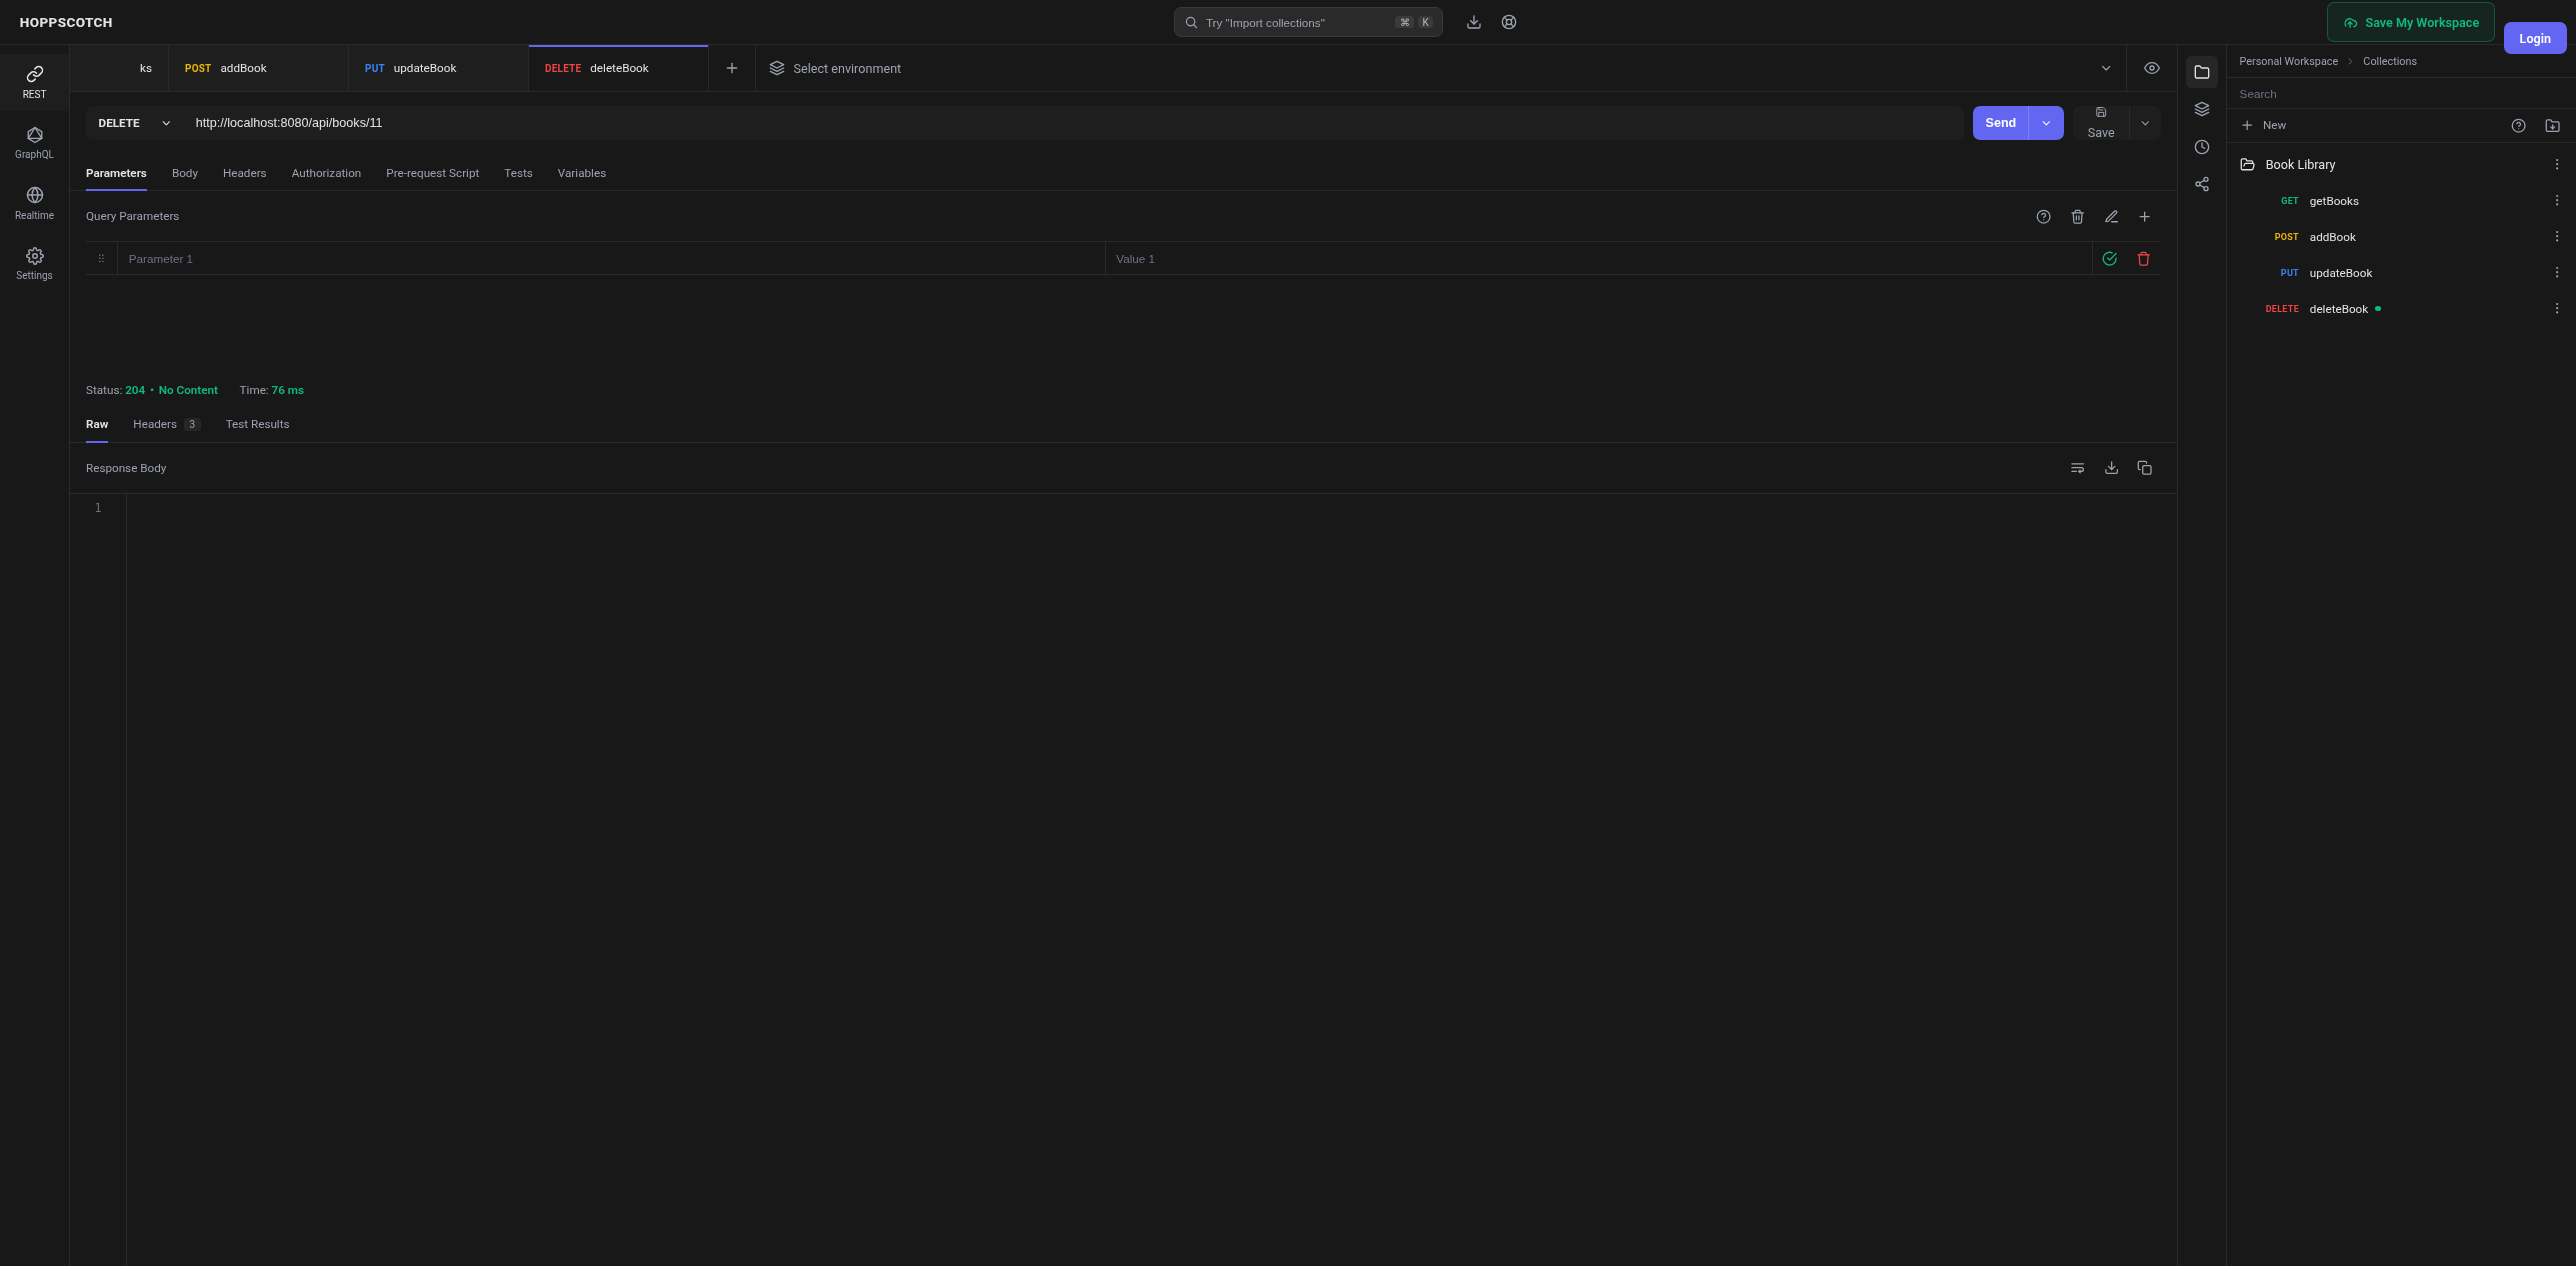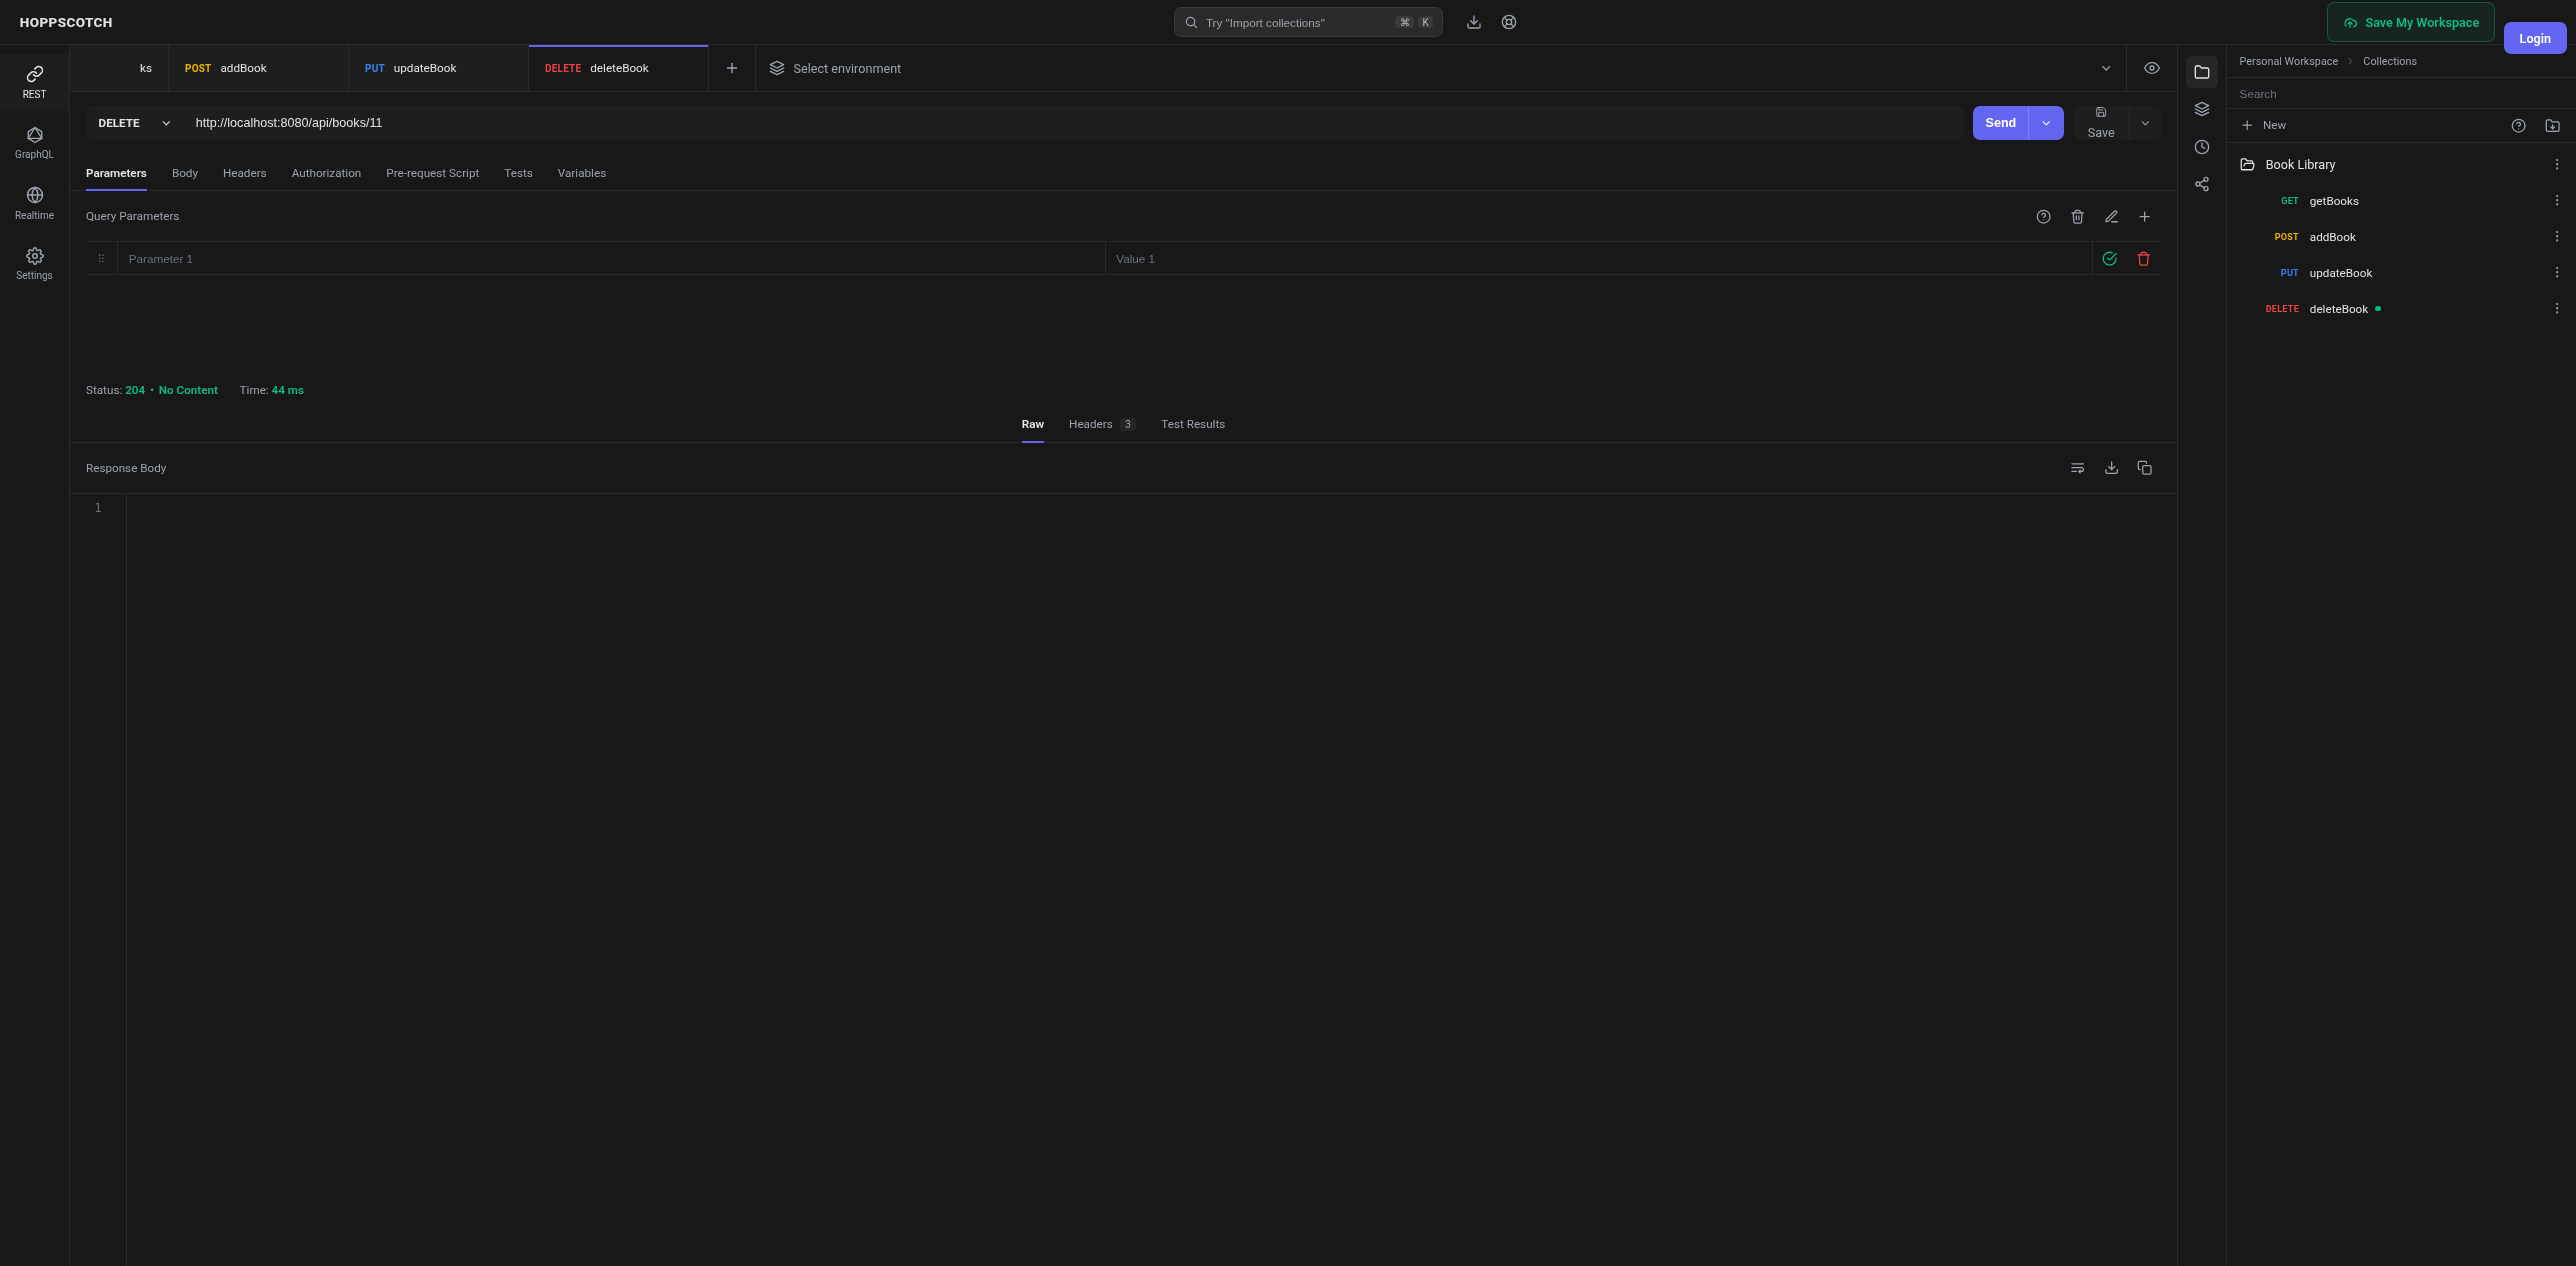--- a/index.html
+++ b/index.html
@@ -373,21 +373,20 @@
     display:flex; gap:21.6px;
     font-size:11.7px;
   }
   .resp-meta .lbl { color: var(--text-dim); }
   .resp-meta .val { color: var(--green); font-weight:600; }
 
   .resp-tabs {
     display:flex; gap:25px; padding:0 16px;
     border-bottom:0.9px solid var(--border);
     align-items:center;
-    justify-content:center;
   }
   .resp-tab {
     padding: 10.8px 0;
     font-size: 11.7px;
     color: var(--text-dim);
     cursor:pointer; position:relative;
     display:flex;align-items:center;gap:7.2px;
   }
   .resp-tab.active { color: var(--text); font-weight:600; }
   .resp-tab.active::after {
@@ -750,21 +749,21 @@
 
     <div class="resp-meta">
       <span>
         <span class="lbl">Status:</span>
         <span class="val">204</span>
         <span class="val" style="padding:0 1.8px;">•</span>
         <span class="val">No Content</span>
       </span>
       <span>
         <span class="lbl">Time:</span>
-        <span class="val">44 ms</span>
+        <span class="val">76 ms</span>
       </span>
     </div>
 
     <div class="resp-tabs">
       <div class="resp-tab active">Raw</div>
       <div class="resp-tab">
         <span>Headers</span>
         <span class="badge">3</span>
       </div>
       <div class="resp-tab">Test Results</div>

